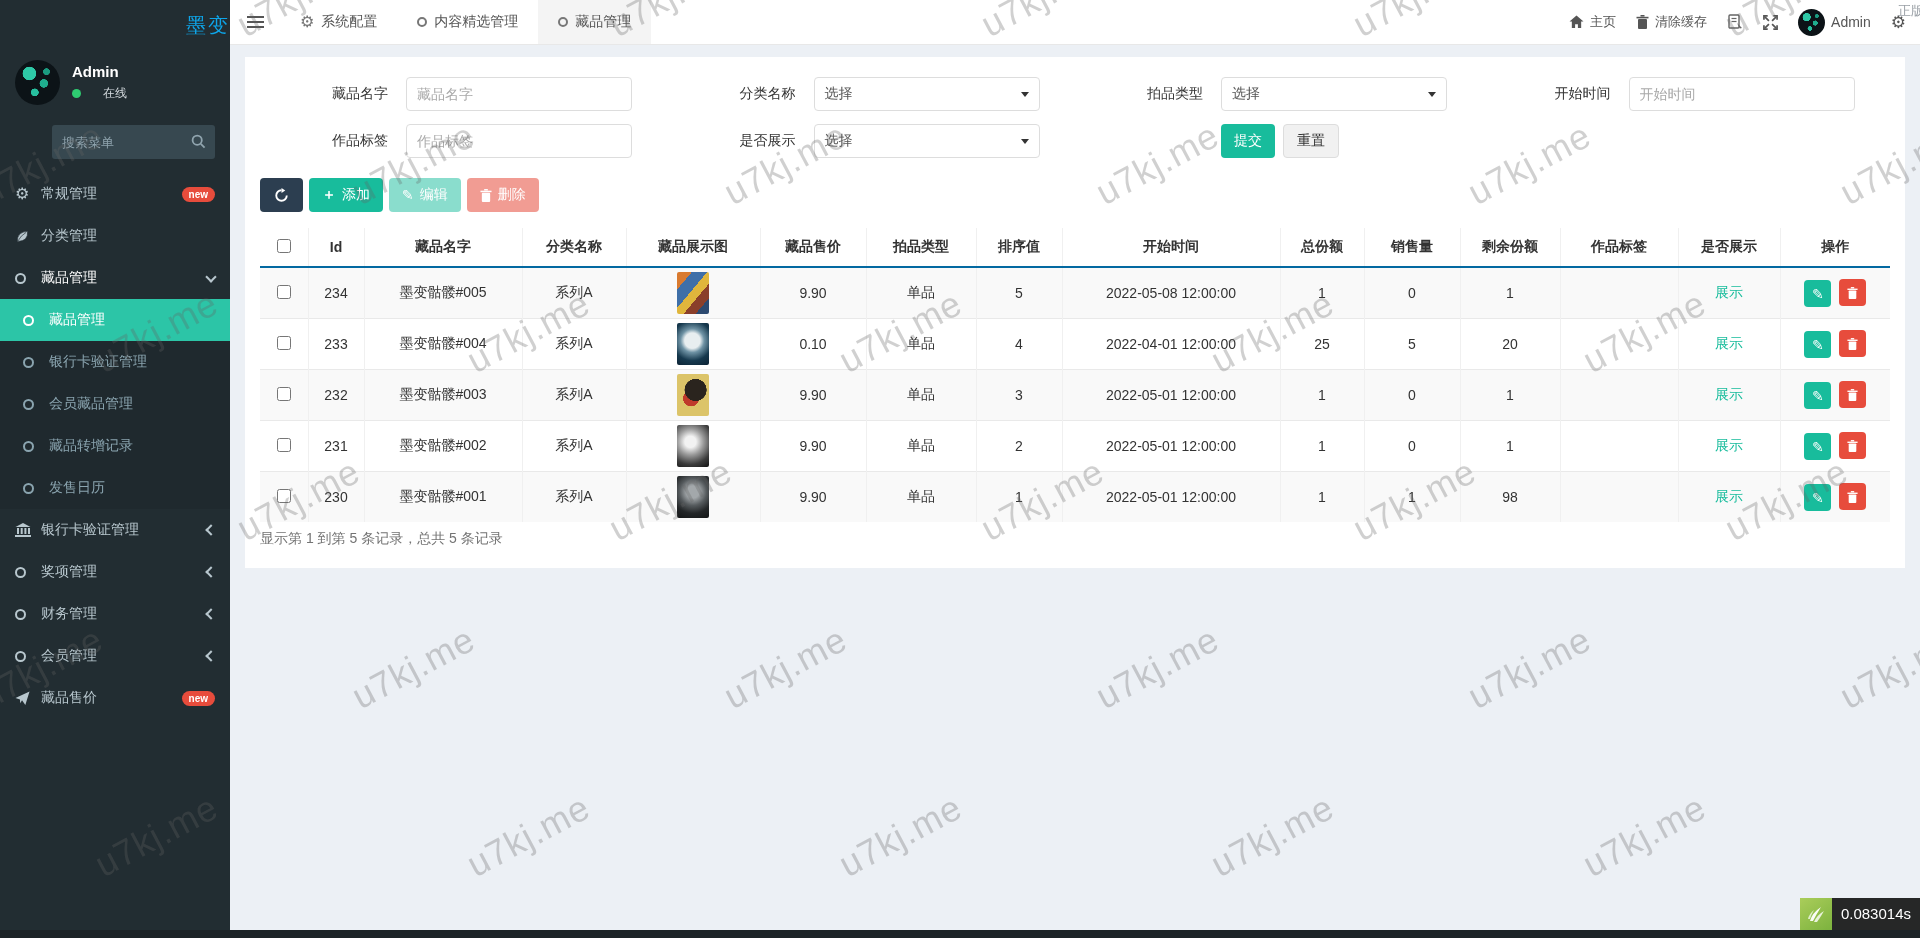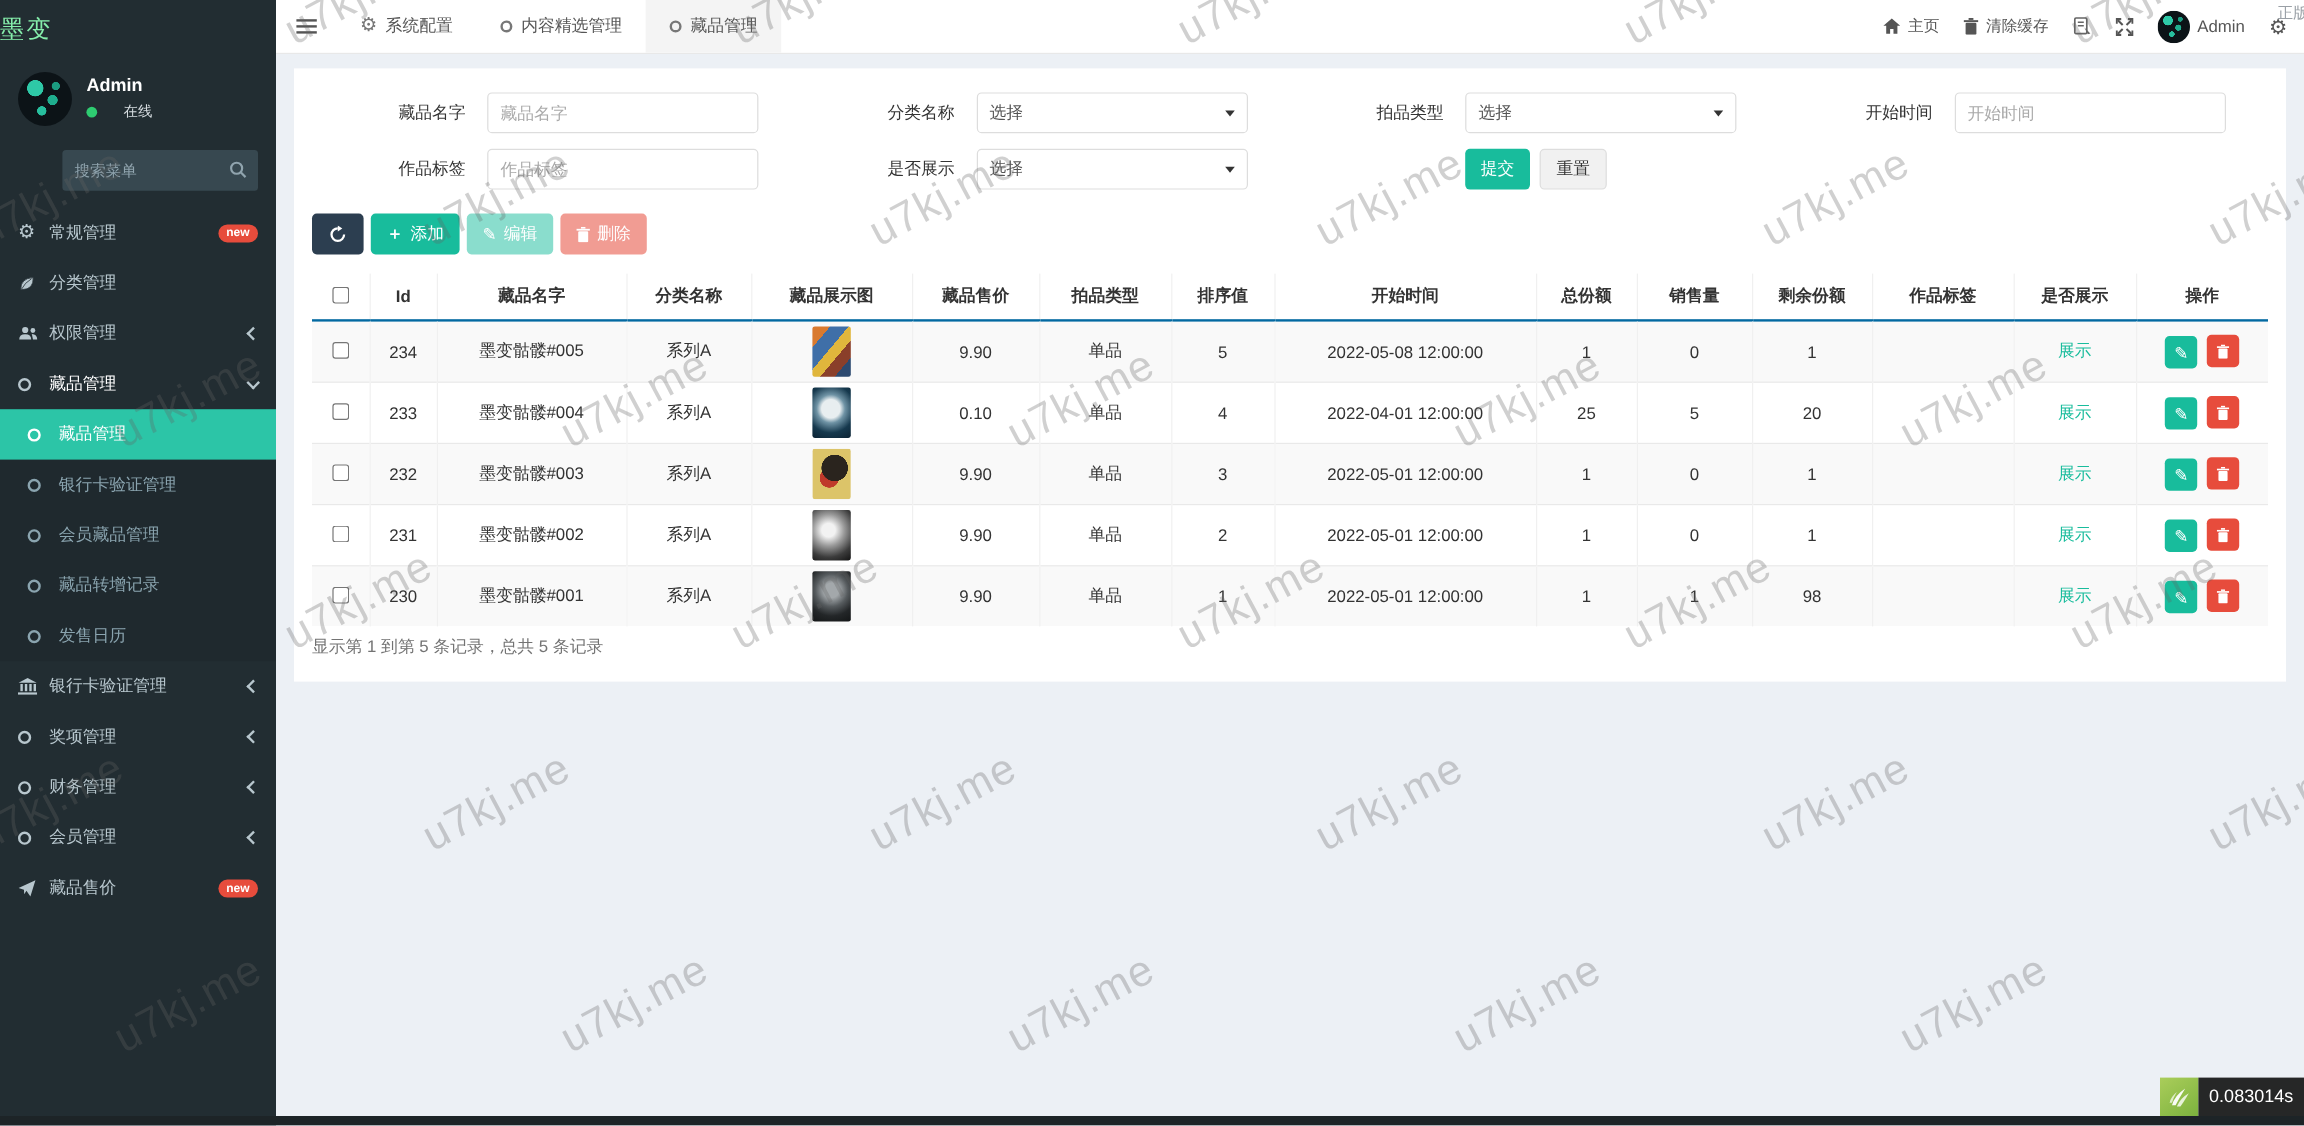--- a/index.html
+++ b/index.html
@@ -6,21 +6,21 @@
   html,body { width:1920px; height:938px; overflow:hidden; }
   body { font-family:"Liberation Sans","DejaVu Sans",sans-serif; background:#ecf0f5; position:relative; font-size:14px; }
 
   
   #watermarks { position:absolute; inset:0; z-index:60; pointer-events:none; overflow:hidden; }
   .wm { position:absolute; font-size:36px; color:rgba(100,100,100,.30); transform:rotate(-28deg); white-space:nowrap; letter-spacing:1px; }
   .corner-wm { position:absolute; top:2px; right:-4px; font-size:13px; color:#9aa0a6; z-index:61; }
 
   
   .sidebar { position:absolute; left:0; top:0; width:230px; height:938px; background:#222d32; z-index:2; }
-  .logo { height:50px; line-height:50px; text-align:left; color:#86efac; font-size:20px; letter-spacing:2px; }
+  .logo { height:50px; line-height:50px; text-align:right; color:#0ea5e9; font-size:20px; letter-spacing:2px; }
   .user-panel { display:flex; align-items:center; gap:12px; padding:10px 15px 14px; }
   .avatar { width:45px; height:45px; border-radius:50%; flex:none;
     background:
       radial-gradient(circle at 32% 30%, #2ec9a7 0 15%, transparent 16%),
       radial-gradient(circle at 64% 52%, #1fae8e 0 11%, transparent 12%),
       radial-gradient(circle at 44% 72%, #27bf9e 0 9%, transparent 10%),
       radial-gradient(circle at 70% 26%, #1b9b80 0 7%, transparent 8%),
       #0c1317; }
   .user-info .uname { color:#fff; font-weight:bold; font-size:15px; margin-bottom:5px; }
   .ustatus { color:#d7dde1; font-size:12px; display:flex; align-items:center; gap:22px; }
@@ -143,32 +143,20 @@
       <span>常规管理</span>
       <span class="badge-new">new</span>
     </li>
     <li class="m-item">
       <span class="mi">
         <svg class="ic" width="15" height="15" viewBox="0 0 16 16">
             <path d="M2.5 13.5 Q2 3 13.5 2.5 Q14 13 3.5 13.2 Z M3 13 Q6 7 12 3.5" fill="#b8c7ce" stroke="#222d32" stroke-width=".7"></path>
           </svg>
       </span>
       <span>分类管理</span>
-    </li>
-    <li class="m-item">
-      <span class="mi">
-        <svg class="ic" width="17" height="14" viewBox="0 0 17 14">
-            <circle cx="6" cy="4" r="2.6" fill="#b8c7ce"></circle>
-            <path d="M1 12 Q1 7.6 6 7.6 Q11 7.6 11 12 Z" fill="#b8c7ce"></path>
-            <circle cx="12.4" cy="4.4" r="2" fill="#b8c7ce"></circle>
-            <path d="M11.5 7.4 Q16 7.8 16 12 L12.5 12" fill="#b8c7ce"></path>
-          </svg>
-      </span>
-      <span>权限管理</span>
-      <span class="chev left"></span>
     </li>
     <li class="m-item">
       <span class="mi">
           <span class="circ"></span>
         </span>
       <span style="color:#fff">藏品管理</span>
       <span class="chev down"></span>
     </li>
     <ul class="menu m-sub">
       <li class="m-item active">

